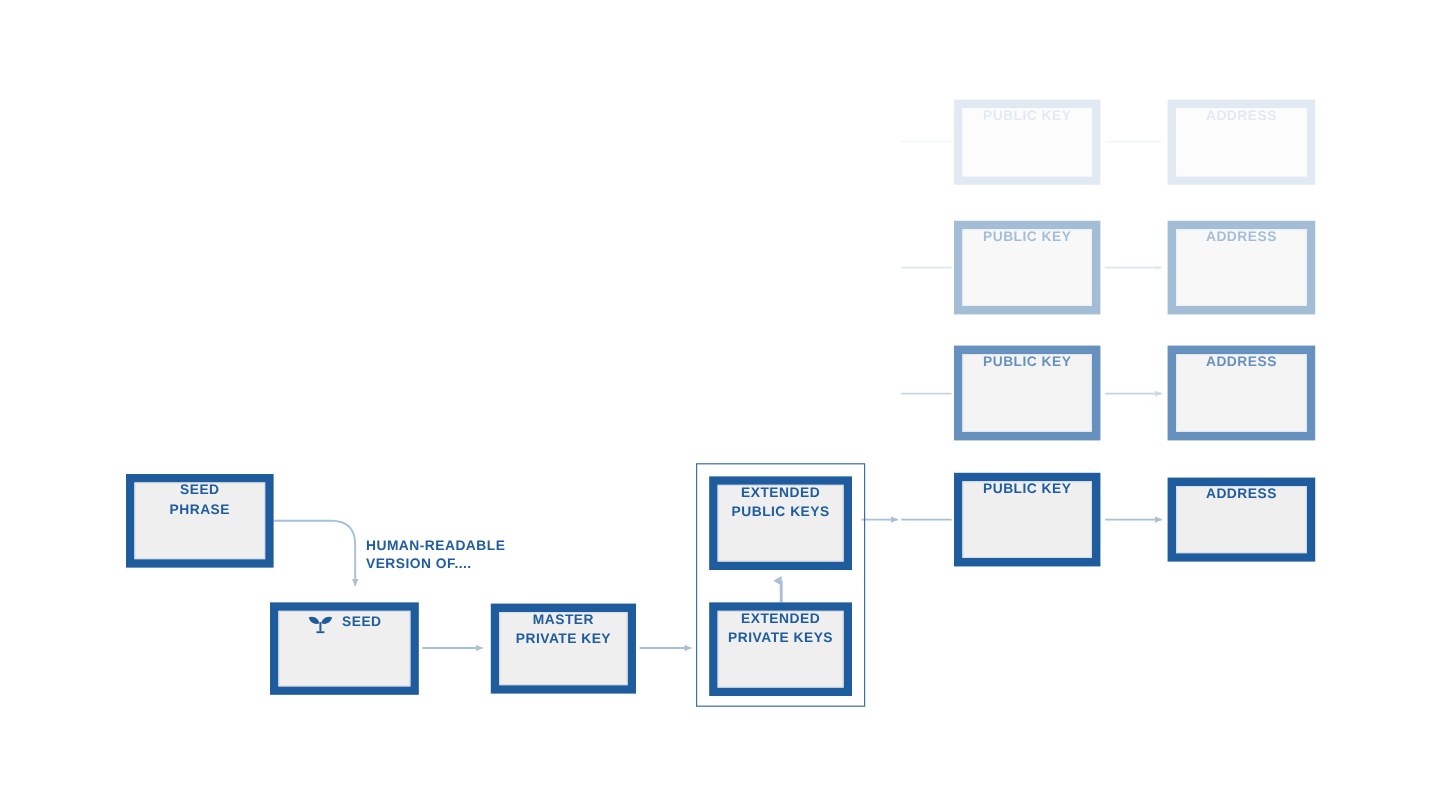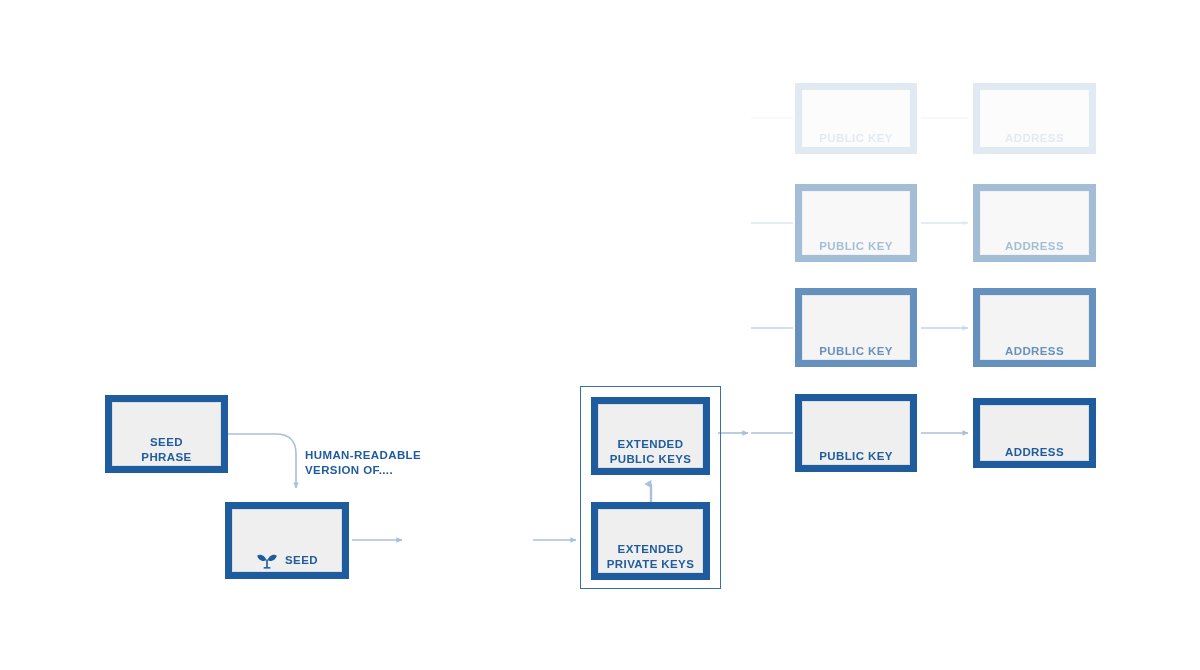--- a/index.html
+++ b/index.html
@@ -21,21 +21,21 @@
     height: 670px;
   }
   .node {
     position: absolute;
     box-sizing: border-box;
     background: #efefef;
     border: 7px solid #1f5c9e;
     outline: 1px solid #d8dee5;
     outline-offset: -8px;
     display: flex;
-    align-items: flex-end;
+    align-items: flex-start;
     justify-content: center;
     color: #1f5c9e;
     font-weight: bold;
     font-size: 11.5px;
     letter-spacing: 0.4px;
     line-height: 1.35;
     text-align: center;
   }
   .node .label {
     white-space: pre-line;
@@ -146,20 +146,24 @@
       <svg class="sprout-icon" viewBox="0 0 24 24">
         <path d="M11.1 11.3C10.6 7.9 7.7 5.3 4.2 5.3c-1 0-1.9 0.2-2.8 0.6 0.5 3.4 3.4 6 6.9 6 1 0 1.9-0.2 2.8-0.6z" fill="#1f5c9e"></path>
         <path d="M12.9 11.3c0.5-3.4 3.4-6 6.9-6 1 0 1.9 0.2 2.8 0.6-0.5 3.4-3.4 6-6.9 6-1 0-1.9-0.2-2.8-0.6z" fill="#1f5c9e"></path>
         <rect x="11.1" y="10.3" width="1.8" height="8.3" fill="#1f5c9e"></rect>
         <rect x="8.4" y="18.6" width="7.2" height="1.7" fill="#1f5c9e"></rect>
       </svg>
       <span class="label">SEED</span>
     </span>
   </div>
 
+  <div class="node" style="left:409px; top:503px; width:121px; height:75px;">
+    <span class="label">MASTER
+PRIVATE KEY</span>
+  </div>
 
   <div class="group-box" style="left:580px; top:386px; width:141px; height:203px;"></div>
 
   <div class="node" style="left:591px; top:397px; width:119px; height:78px;">
     <span class="label">EXTENDED
 PUBLIC KEYS</span>
   </div>
 
   <div class="node" style="left:591px; top:502px; width:119px; height:78px;">
     <span class="label">EXTENDED

